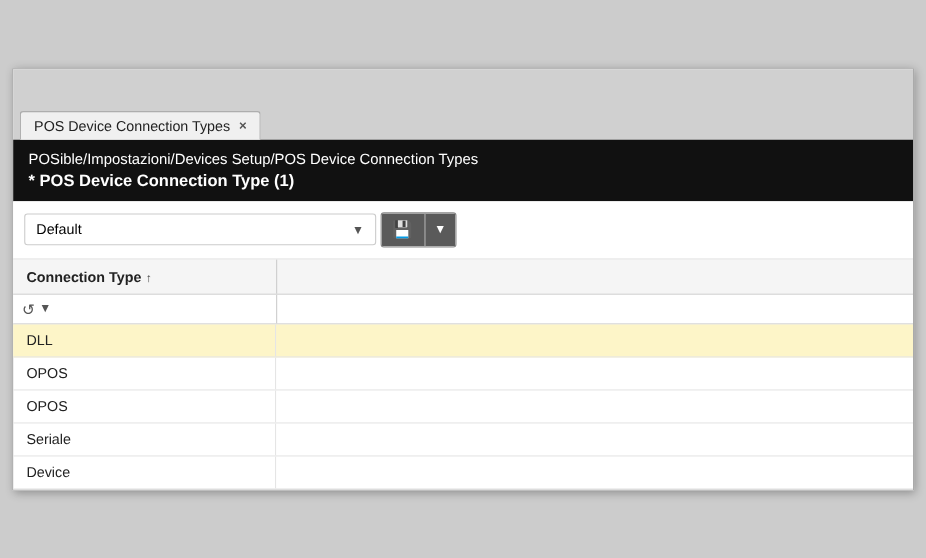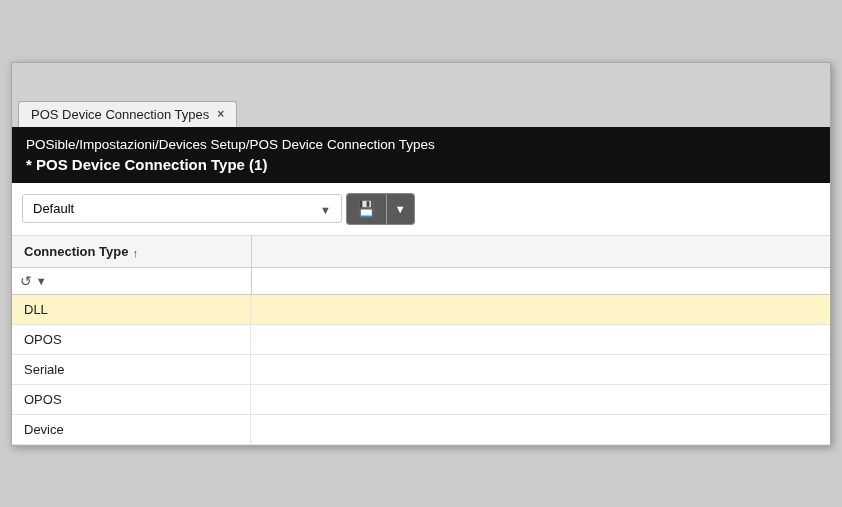--- a/index.html
+++ b/index.html
@@ -255,24 +255,24 @@
     </div>
 
     <div id="data-rows-container">
     <div class="data-row selected">
           <div class="data-cell">DLL</div>
         </div>
         <div class="data-row">
           <div class="data-cell">OPOS</div>
         </div>
         <div class="data-row">
+          <div class="data-cell">OPOS</div>
+        </div>
+        <div class="data-row">
           <div class="data-cell">Seriale</div>
         </div>
         <div class="data-row">
-          <div class="data-cell">OPOS</div>
-        </div>
-        <div class="data-row">
           <div class="data-cell">Device</div>
         </div>
       </div>
 
   </div>
 </div>
 
 </body></html>

